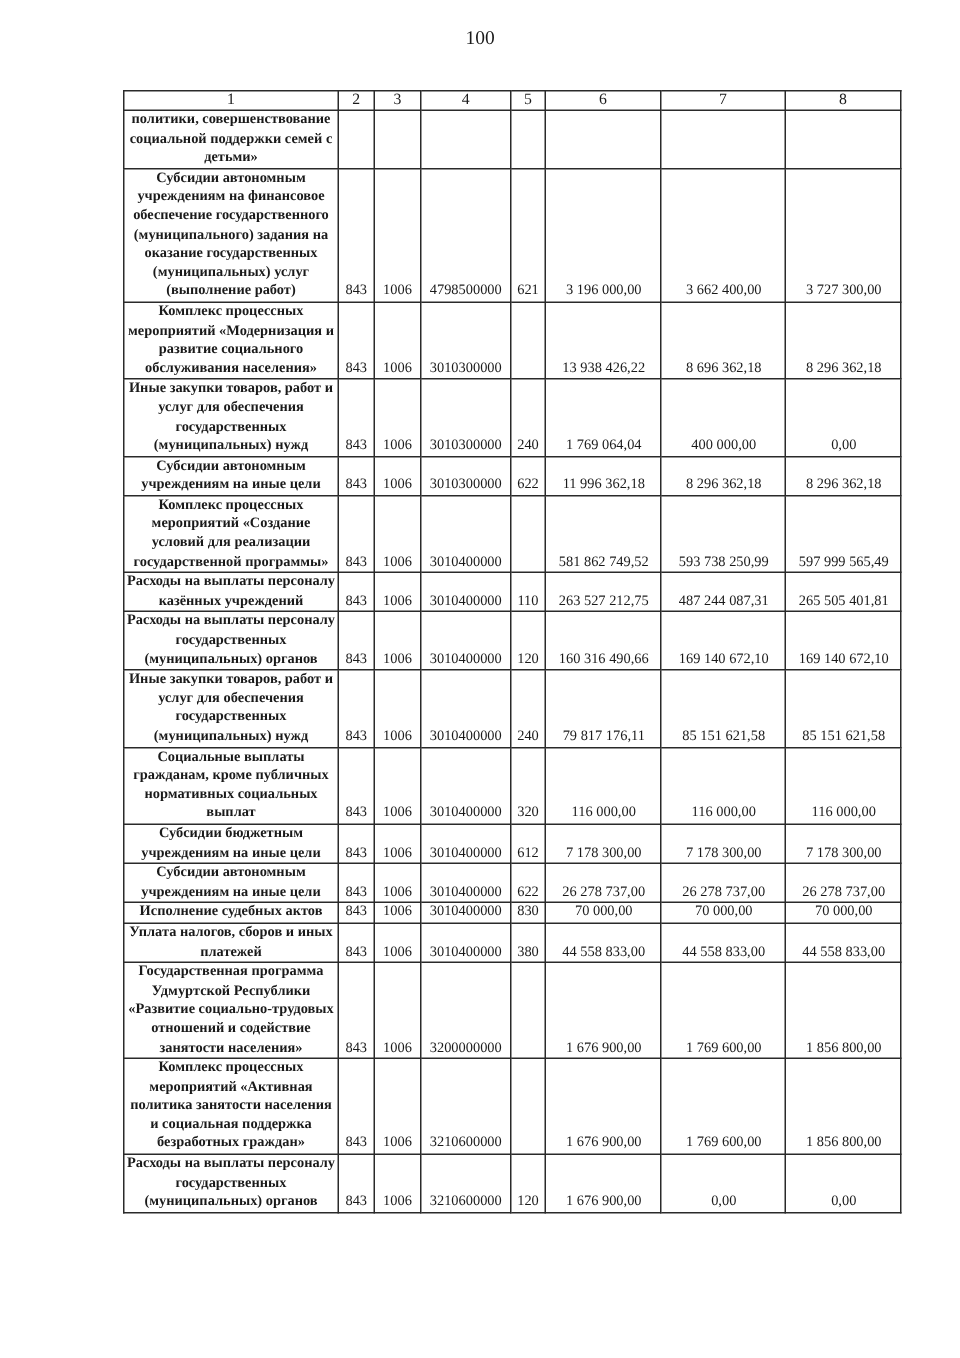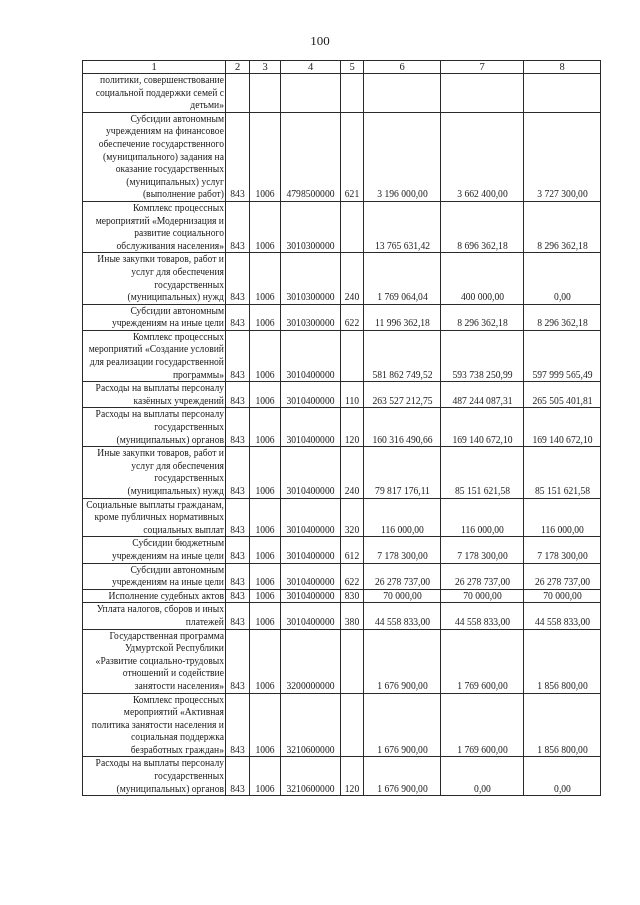--- a/index.html
+++ b/index.html
@@ -1,25 +1,25 @@
 <!DOCTYPE html>
 <html><head>
   <meta charset="utf-8">
   <style>
     html, body { margin: 0; padding: 0; background: #ffffff; }
     body { width: 640px; height: 905px; position: relative; overflow: hidden;
            font-family: "Liberation Serif", "DejaVu Serif", serif; color: #1a1a1a; }
-    .page-number { position: absolute; top: 33px; left: 0; width: 640px; text-align: center;
+    .page-number { position: absolute; top: 17px; left: 0; width: 640px; text-align: center;
                    font-size: 13px; }
     table { position: absolute; top: 60px; left: 82px; border-collapse: collapse;
             table-layout: fixed; width: 518px; font-size: 9.6px; line-height: 12.6px; }
     td, th { border: 1px solid #2a2a2a; padding: 0 2px; vertical-align: bottom;
              overflow: hidden; white-space: nowrap; }
     th { font-weight: normal; text-align: center; height: 12px; line-height: 12px; font-size: 10.5px; }
-    td.name { white-space: normal; text-align: right; padding-left: 1px; padding-right: 1px; }
+    td.name { white-space: normal; text-align: center; padding-left: 1px; padding-right: 1px; font-weight: bold; }
     td.c { text-align: center; }
     td.n { text-align: center; padding-right: 1px; }
   </style>
 </head>
 <body>
 
 <div class="page-number">100</div>
 
 <table>
   <colgroup>
@@ -64,21 +64,21 @@
         <td class="n">3 196 000,00</td>
         <td class="n">3 662 400,00</td>
         <td class="n">3 727 300,00</td>
       </tr>
       <tr>
         <td class="name">Комплекс процессных мероприятий «Модернизация и развитие социального обслуживания населения»</td>
         <td class="c">843</td>
         <td class="c">1006</td>
         <td class="c">3010300000</td>
         <td class="c"></td>
-        <td class="n">13 765 631,42</td>
+        <td class="n">13 938 426,22</td>
         <td class="n">8 696 362,18</td>
         <td class="n">8 296 362,18</td>
       </tr>
       <tr>
         <td class="name">Иные закупки товаров, работ и услуг для обеспечения государственных (муниципальных) нужд</td>
         <td class="c">843</td>
         <td class="c">1006</td>
         <td class="c">3010300000</td>
         <td class="c">240</td>
         <td class="n">1 769 064,04</td>

